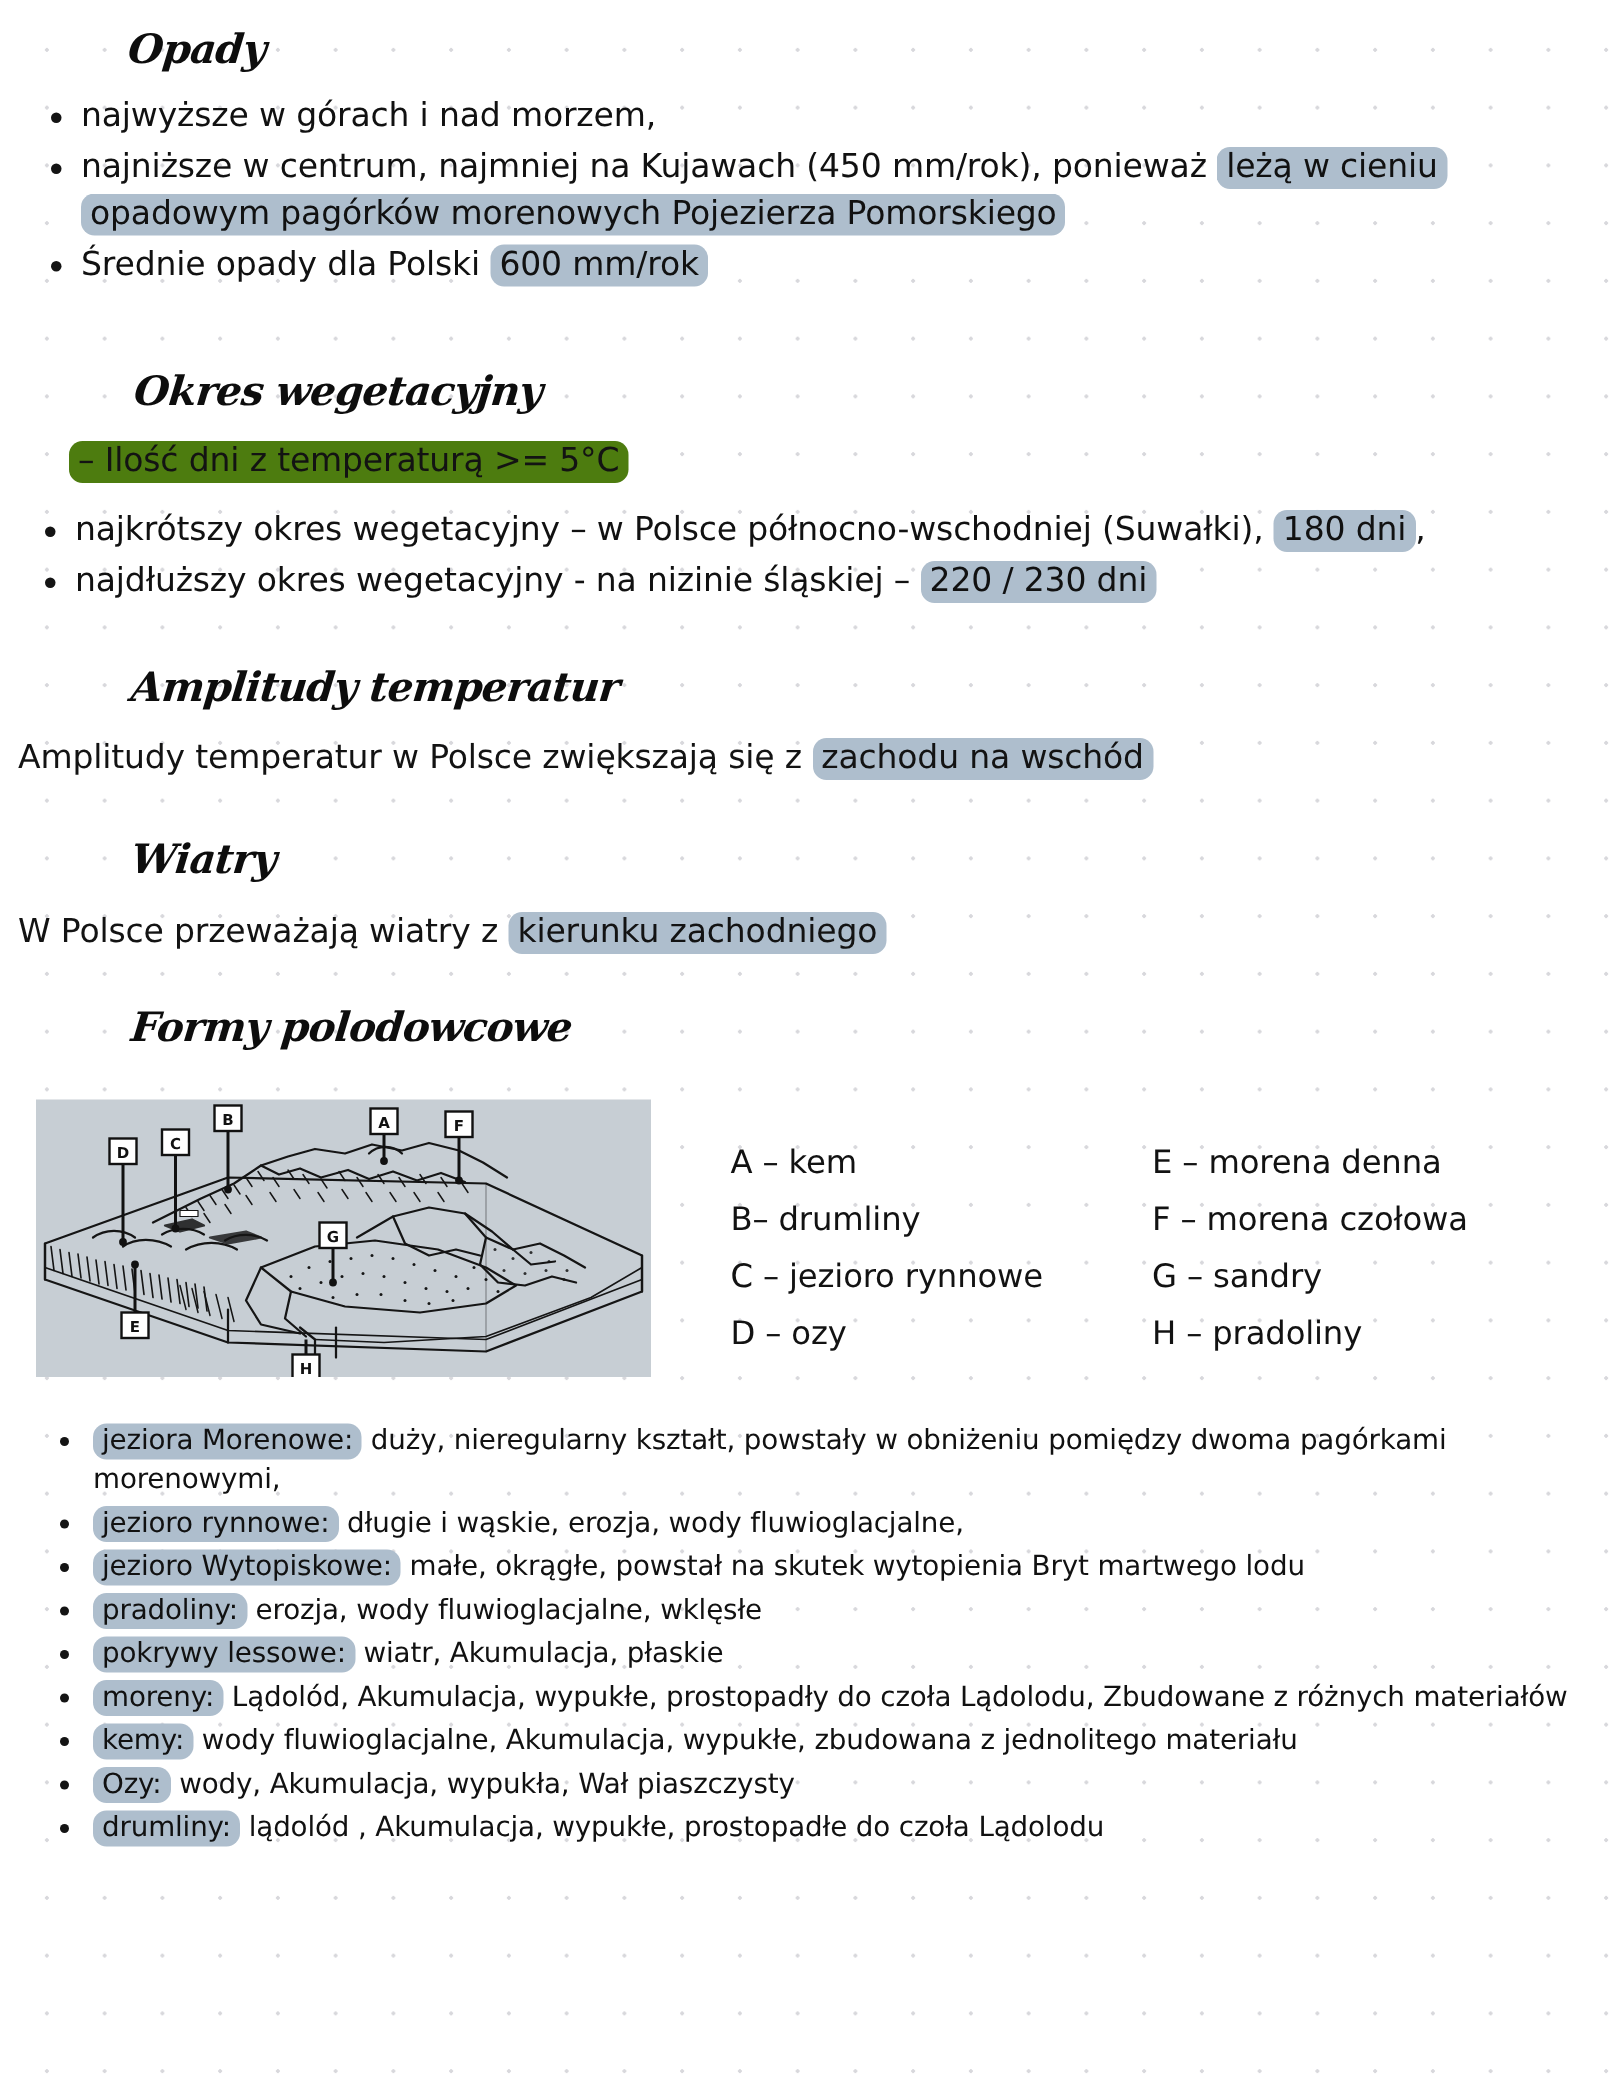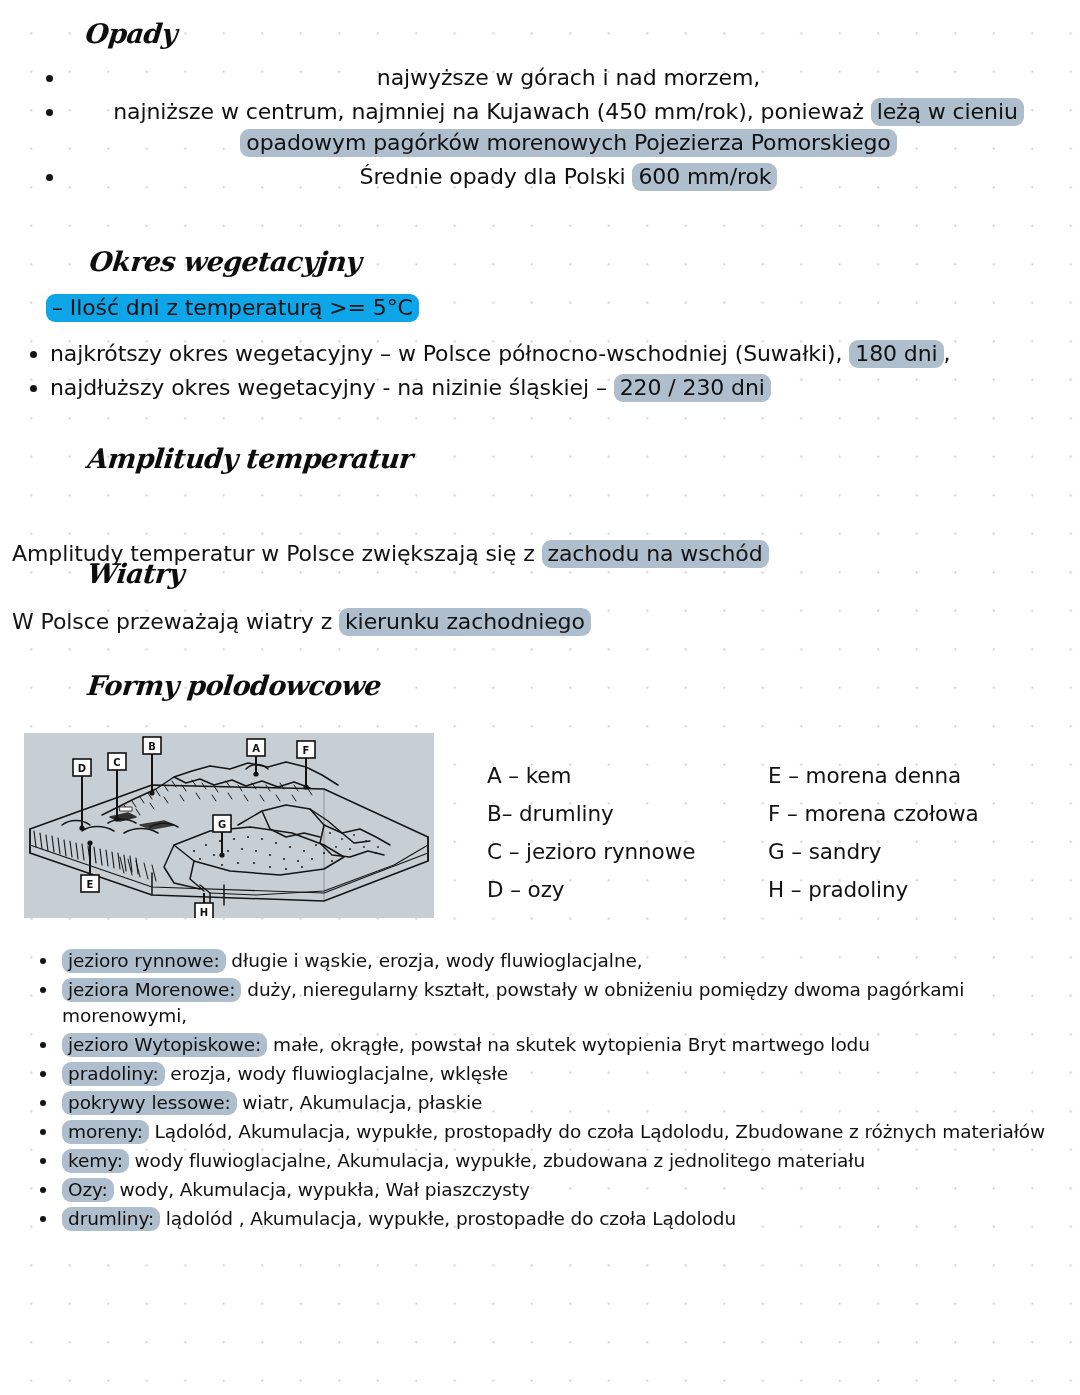--- a/index.html
+++ b/index.html
@@ -84,39 +84,39 @@
 
   
   .hl {
     background: #aebecd;
     border-radius: 9px;
     padding: 1px 6px 2px 6px;
     box-decoration-break: clone;
     -webkit-box-decoration-break: clone;
   }
   .hl-soft {
-    background: #0ea5e9;
+    background: #4d7c0f;
     border-radius: 9px;
     padding: 1px 6px 2px 6px;
     box-decoration-break: clone;
     -webkit-box-decoration-break: clone;
   }
 
   
   .abs { position: absolute; }
 
   #sec-opady-head   { left: 84px;  top: 18px;  }
-  #sec-opady-list   { left: 16px;     top: 62px;  width: 1055px; text-align: center; }
+  #sec-opady-list   { left: 4px;     top: 62px;  width: 1055px; }
 
   #sec-okres-head   { left: 88px;  top: 246px; }
   #sec-okres-sub    { left: 46px;  top: 292px; }
   #sec-okres-list   { left: 0;     top: 338px; width: 1060px; }
 
   #sec-ampl-head    { left: 86px;  top: 443px; }
-  #sec-ampl-body    { left: 12px;  top: 490px; margin-top: 48px; }
+  #sec-ampl-body    { left: 12px;  top: 490px; }
 
   #sec-wiatry-head  { left: 86px;  top: 558px; }
   #sec-wiatry-body  { left: 12px;  top: 606px; }
 
   #sec-formy-head   { left: 86px;  top: 670px; }
 
   
   #diagram-figure {
     left: 24px;
     top: 733px;
@@ -418,22 +418,22 @@
         <div class="legend-row">E – morena denna</div>
         <div class="legend-row">F – morena czołowa</div>
         <div class="legend-row">G – sandry</div>
         <div class="legend-row">H – pradoliny</div>
       </div>
     </div>
   </div>
 
   <div class="abs" id="bottom-list">
     <ul class="blist small">
+      <li><span class="hl">jeziora Morenowe:</span><span> duży, nieregularny kształt, powstały w obniżeniu pomiędzy dwoma pagórkami morenowymi,</span></li>
       <li><span class="hl">jezioro rynnowe:</span><span> długie i wąskie, erozja, wody fluwioglacjalne,</span></li>
-      <li><span class="hl">jeziora Morenowe:</span><span> duży, nieregularny kształt, powstały w obniżeniu pomiędzy dwoma pagórkami morenowymi,</span></li>
       <li><span class="hl">jezioro Wytopiskowe:</span><span> małe, okrągłe, powstał na skutek wytopienia Bryt martwego lodu</span></li>
       <li><span class="hl">pradoliny:</span><span> erozja, wody fluwioglacjalne, wklęsłe</span></li>
       <li><span class="hl">pokrywy lessowe:</span><span> wiatr, Akumulacja, płaskie</span></li>
       <li><span class="hl">moreny:</span><span> Lądolód, Akumulacja, wypukłe, prostopadły do czoła Lądolodu, Zbudowane z różnych materiałów</span></li>
       <li><span class="hl">kemy:</span><span> wody fluwioglacjalne, Akumulacja, wypukłe, zbudowana z jednolitego materiału</span></li>
       <li><span class="hl">Ozy:</span><span> wody, Akumulacja, wypukła, Wał piaszczysty</span></li>
       <li><span class="hl">drumliny:</span><span> lądolód , Akumulacja, wypukłe, prostopadłe do czoła Lądolodu</span></li>
     </ul>
   </div>
 

